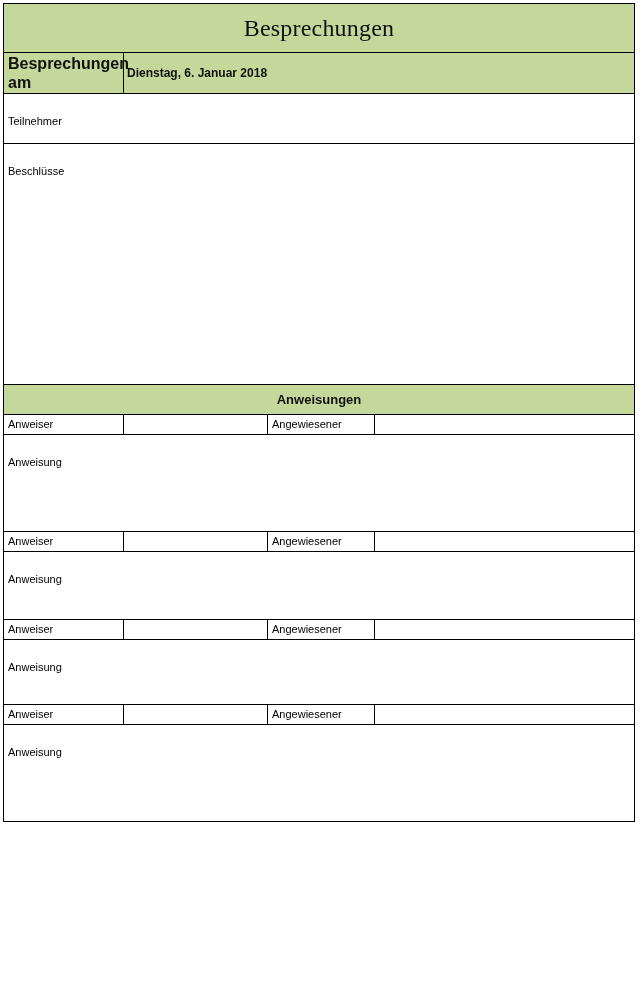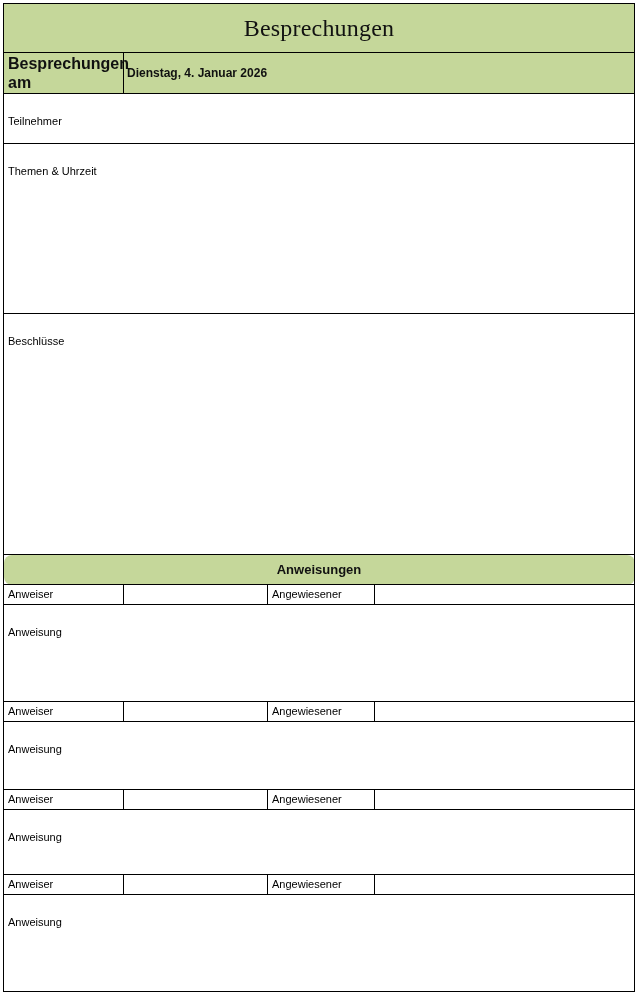--- a/index.html
+++ b/index.html
@@ -72,21 +72,20 @@
     display: block;
     padding-left: 3px;
     font-size: 12px;
     font-weight: bold;
     color: #111111;
   }
   .section-header-cell {
     height: 29px;
     text-align: center;
     vertical-align: middle !important;
-    border-radius: 8px;
   }
   .section-header-text {
     font-size: 13px;
     font-weight: bold;
     color: #111111;
   }
   .r-teilnehmer { height: 50px; }
   .r-themen     { height: 170px; }
   .r-beschluesse{ height: 241px; }
   .r-anweiser   { height: 20px; }
@@ -125,35 +124,30 @@
         <td class="green title-cell" colspan="4">
           <span class="title-text">Besprechungen</span>
         </td>
       </tr>
 
       <tr>
         <td class="green subhead-cell">
           <span class="subhead-label">Besprechungen am</span>
         </td>
         <td class="green subhead-cell" colspan="3">
-          <span class="subhead-date">Dienstag, 4. Januar 2026</span>
+          <span class="subhead-date">Dienstag, 6. Januar 2018</span>
         </td>
       </tr>
 
       <tr class="r-teilnehmer">
         <td colspan="4">
           <span class="cell-pad lbl">Teilnehmer</span>
         </td>
       </tr>
 
-      <tr class="r-themen">
-        <td colspan="4">
-          <span class="cell-pad lbl">Themen &amp; Uhrzeit</span>
-        </td>
-      </tr>
 
       <tr class="r-beschluesse">
         <td colspan="4">
           <span class="cell-pad lbl">Beschlüsse</span>
         </td>
       </tr>
 
       <tr>
         <td class="green section-header-cell" colspan="4">
           <span class="section-header-text">Anweisungen</span>

